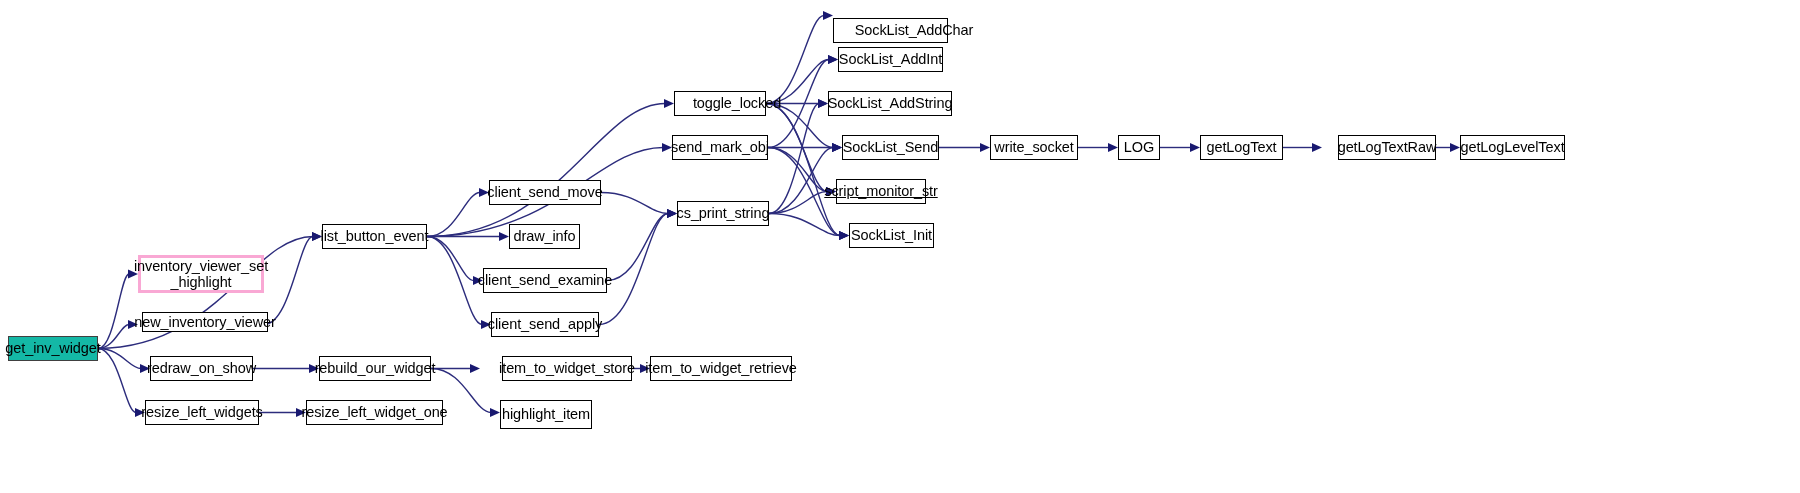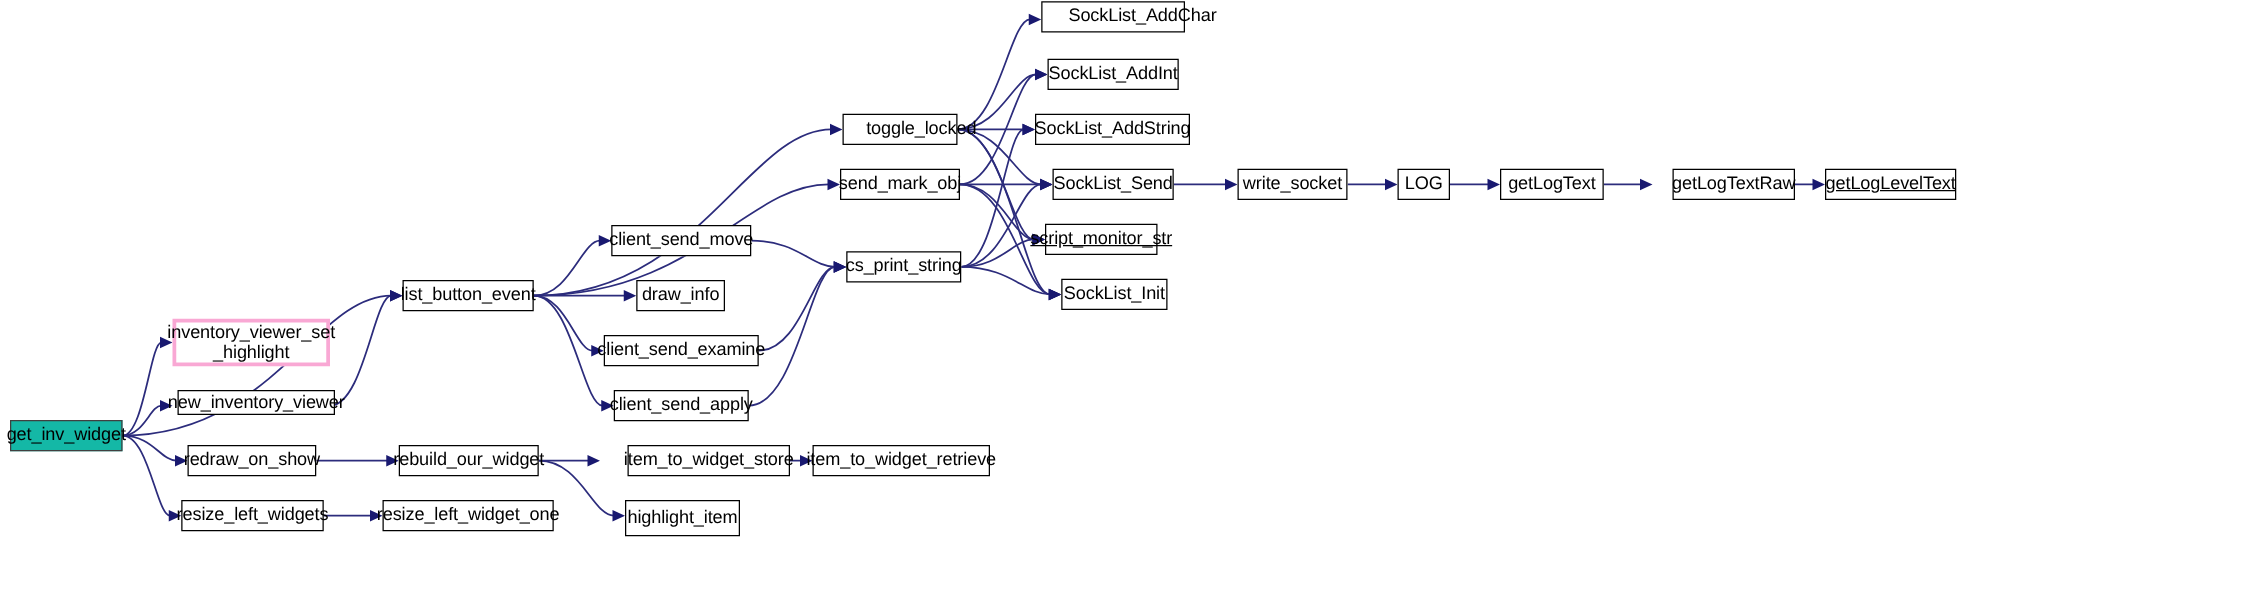--- a/index.html
+++ b/index.html
@@ -144,25 +144,25 @@
       <div class="node" style="left: 489px; top: 180px; width: 112px; height: 25px;">client_send_move</div>
       <div class="node" style="left: 509px; top: 224px; width: 71px; height: 25px;">draw_info</div>
       <div class="node" style="left: 483px; top: 268px; width: 124px; height: 25px;">client_send_examine</div>
       <div class="node" style="left: 491px; top: 312px; width: 108px; height: 25px;">client_send_apply</div>
       <div class="node" style="left: 480px; top: 356px; width: 130px; height: 25px; margin-left: 22px;">item_to_widget_store</div>
       <div class="node" style="left: 500px; top: 400px; width: 92px; height: 29px;">highlight_item</div>
       <div class="node" style="left: 650px; top: 356px; width: 142px; height: 25px;">item_to_widget_retrieve</div>
       <div class="node" style="left: 674px; top: 91px; width: 92px; height: 25px; padding-left: 34px;">toggle_locked</div>
       <div class="node" style="left: 672px; top: 135px; width: 96px; height: 25px;">send_mark_obj</div>
       <div class="node" style="left: 677px; top: 201px; width: 92px; height: 25px;">cs_print_string</div>
-      <div class="node" style="left: 833px; top: 1px; width: 115px; height: 25px; padding-left: 47px;">SockList_AddChar</div>
+      <div class="node" style="left: 833px; top: 18px; width: 115px; height: 25px; padding-left: 47px;">SockList_AddChar</div>
       <div class="node" style="left: 838px; top: 47px; width: 105px; height: 25px;">SockList_AddInt</div>
       <div class="node" style="left: 828px; top: 91px; width: 124px; height: 25px;">SockList_AddString</div>
       <div class="node" style="left: 842px; top: 135px; width: 97px; height: 25px;">SockList_Send</div>
       <div class="node" style="left: 836px; top: 179px; width: 90px; height: 25px; text-decoration: underline;">script_monitor_str</div>
       <div class="node" style="left: 849px; top: 223px; width: 85px; height: 25px;">SockList_Init</div>
       <div class="node" style="left: 990px; top: 135px; width: 88px; height: 25px;">write_socket</div>
       <div class="node" style="left: 1118px; top: 135px; width: 42px; height: 25px;">LOG</div>
       <div class="node" style="left: 1200px; top: 135px; width: 83px; height: 25px;">getLogText</div>
       <div class="node" style="left: 1338px; top: 135px; width: 98px; height: 25px; text-align: right;">getLogTextRaw</div>
-      <div class="node" style="left: 1460px; top: 135px; width: 105px; height: 25px; text-decoration: underline;">getLogLevelText</div>
+      <div class="node" style="left: 1460px; top: 135px; width: 105px; height: 25px;">getLogLevelText</div>
     </div>
 </div>
 
 </body></html>

